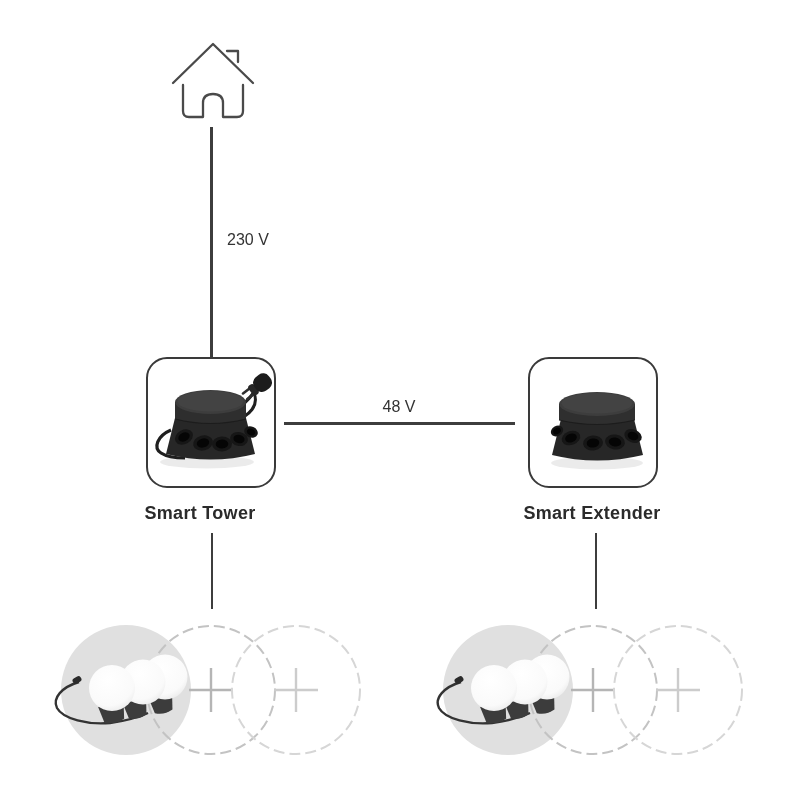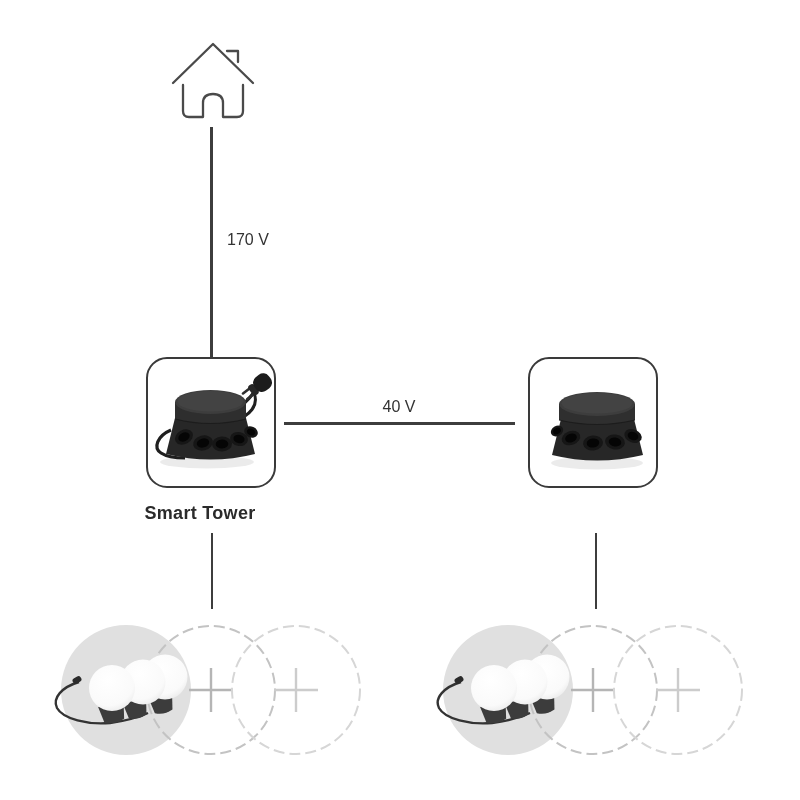--- a/index.html
+++ b/index.html
@@ -42,21 +42,21 @@
 
   <svg class="house" width="90" height="88" viewBox="0 0 90 88">
     <g fill="none" stroke="#4a4a4a" stroke-width="2.3" stroke-linecap="round" stroke-linejoin="round">
       <path d="M 3,50 L 43,11 L 83,50"></path>
       <path d="M 57,18 L 68,18 L 68,29"></path>
       <path d="M 13,52 L 13,78 Q 13,84 19,84 L 33,84 L 33,70 Q 33,61 43,61 Q 53,61 53,70 L 53,84 L 67,84 Q 73,84 73,78 L 73,52"></path>
     </g>
   </svg>
 
   <div class="vline mains-line"></div>
-  <div class="voltage mains-voltage">170 V</div>
+  <div class="voltage mains-voltage">230 V</div>
 
   <div class="device-box tower-box">
     <svg width="126" height="126" viewBox="0 0 126 126">
       <ellipse cx="58" cy="102" rx="47" ry="6.5" fill="#000" opacity="0.08"></ellipse>
 
       <path d="M 80,55 C 92,48 99,41 106,31" stroke="#1f1f1f" stroke-width="3.2" fill="none"></path>
       <path d="M 105,33 C 110,45 101,56 86,60" stroke="#1f1f1f" stroke-width="3" fill="none"></path>
       <path d="M 22,70 C 8,76 4,88 12,93 C 18,97 28,98 36,98" stroke="#1f1f1f" stroke-width="3.2" fill="none"></path>
 
       <g transform="translate(108,27) rotate(-38)">
@@ -90,21 +90,21 @@
           </g>
         <g transform="rotate(24 102 72)">
             <ellipse cx="102" cy="72" rx="7" ry="5.5" fill="#161616"></ellipse>
             <ellipse cx="102" cy="72" rx="4.2" ry="3.2" fill="#050505"></ellipse>
           </g>
       </g>
     </svg>
   </div>
 
   <div class="hline link-line"></div>
-  <div class="voltage link-voltage">40 V</div>
+  <div class="voltage link-voltage">48 V</div>
 
   <div class="device-box extender-box">
     <svg width="126" height="126" viewBox="0 0 126 126">
       <ellipse cx="66" cy="103" rx="46" ry="6.5" fill="#000" opacity="0.08"></ellipse>
       <path d="M 21,95 L 30,59 L 103,59 L 112,95 Q 66,106 21,95 Z" fill="#272727"></path>
       <path d="M 28,44 L 28,60 Q 66,69 104,60 L 104,44 Z" fill="#2f2f2f"></path>
       <ellipse cx="66" cy="44" rx="38" ry="12" fill="#3d3d3d"></ellipse>
       <ellipse cx="66" cy="43.3" rx="35.5" ry="10.3" fill="#434343"></ellipse>
       <path d="M 28,60 Q 66,69 104,60" stroke="#191919" stroke-width="1.2" fill="none" opacity="0.8"></path>
       <g>
@@ -126,20 +126,21 @@
           </g>
         <g transform="rotate(22 102 76)">
             <ellipse cx="102" cy="76" rx="9" ry="6.5" fill="#161616"></ellipse>
             <ellipse cx="102" cy="76" rx="5.5" ry="4" fill="#050505"></ellipse>
           </g>
       </g>
     </svg>
   </div>
 
   <div class="device-label tower-label">Smart Tower</div>
+  <div class="device-label extender-label">Smart Extender</div>
 
   <div class="vline connector tower-connector"></div>
   <div class="vline connector extender-connector"></div>
 
   <svg class="cluster left" width="320" height="144" viewBox="0 0 320 144">
     <defs>
       <radialGradient id="bulbA" cx="0.42" cy="0.32" r="0.75">
         <stop offset="0" stop-color="#ffffff"></stop>
           <stop offset="0.75" stop-color="#fafafa"></stop>
           <stop offset="1" stop-color="#e9e9e9"></stop>

